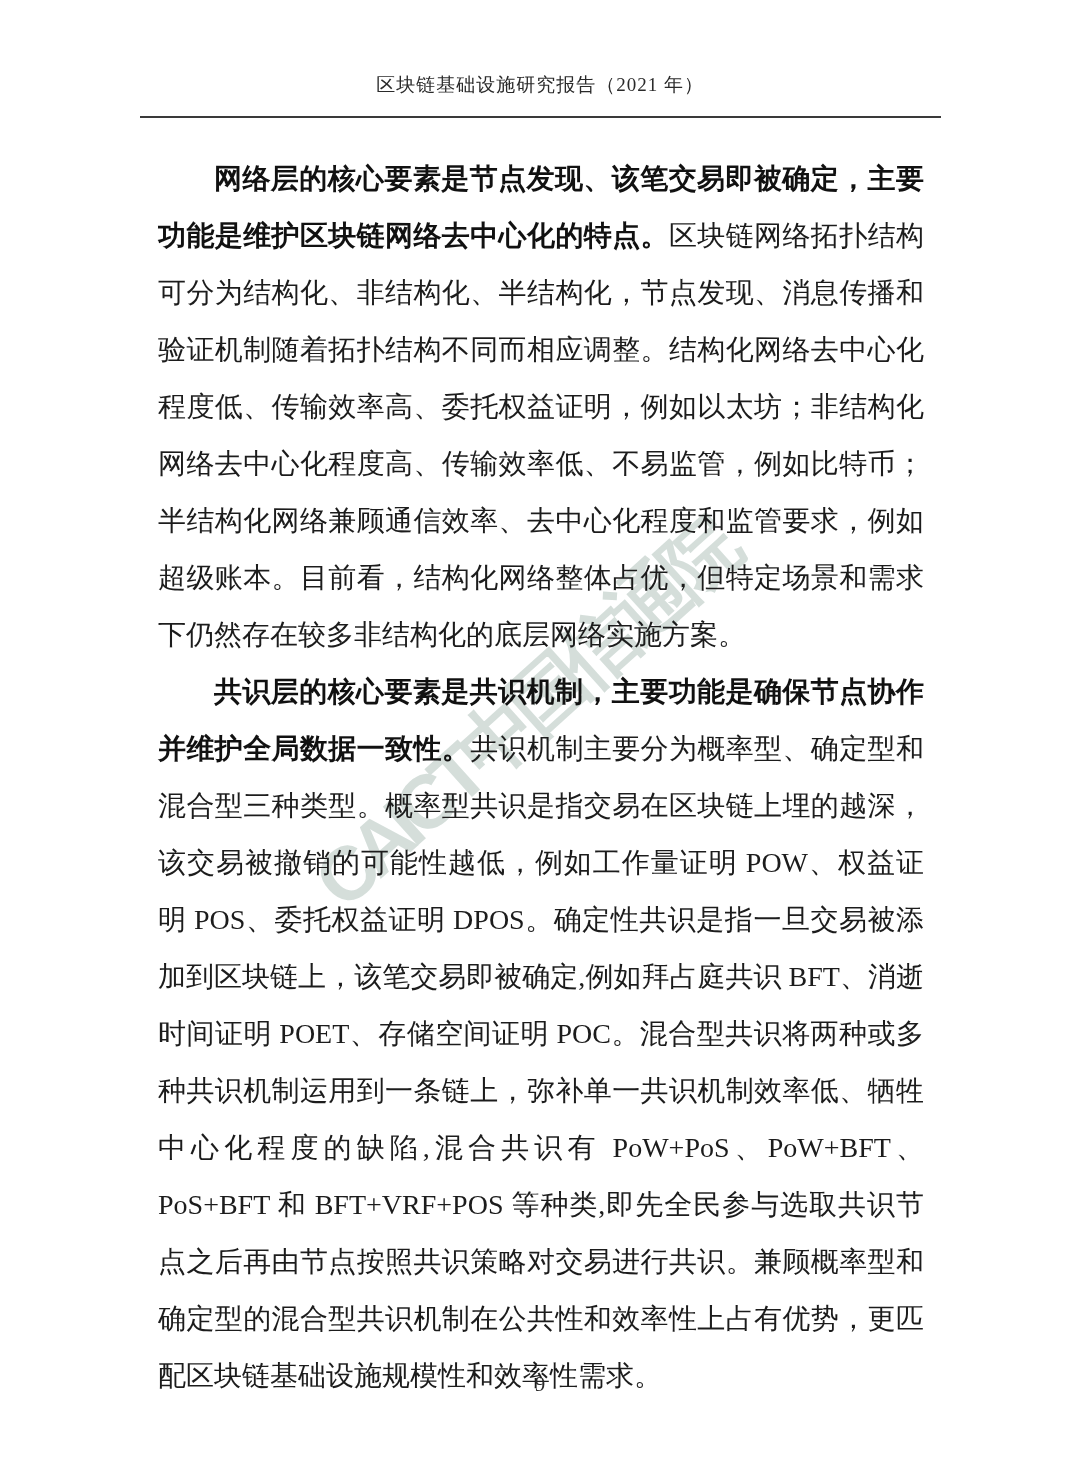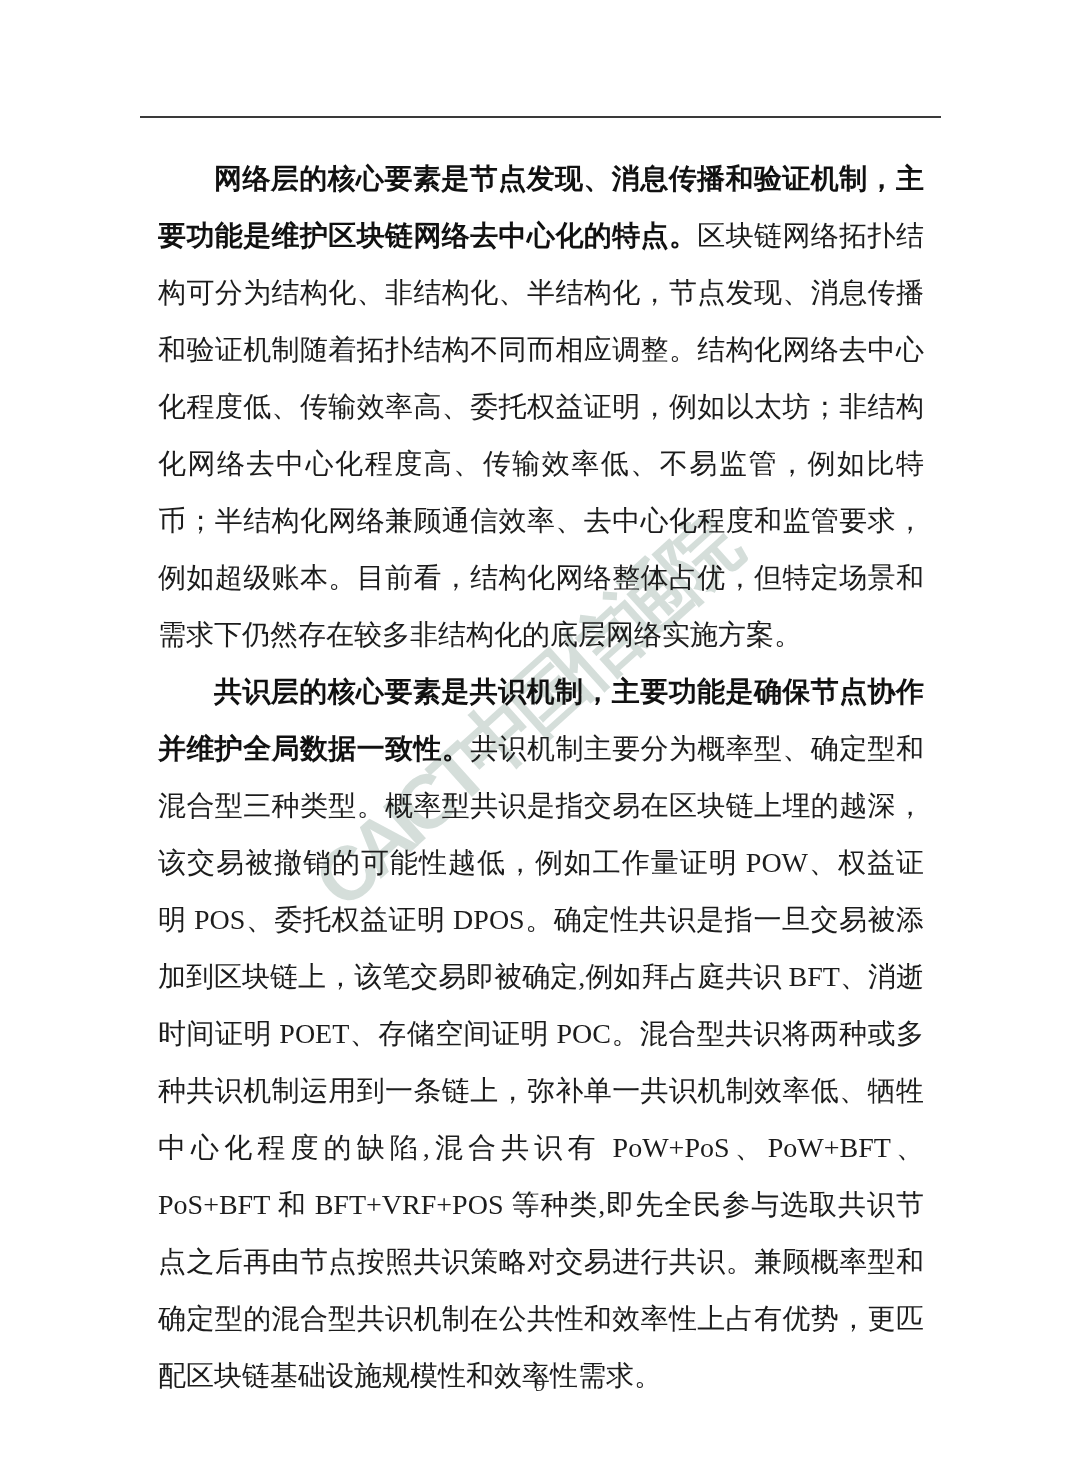--- a/index.html
+++ b/index.html
@@ -80,22 +80,23 @@
     font-family: "Liberation Serif", serif;
   }
 </style>
 </head>
 <body>
 
 <div class="page">
 
   <div class="watermark">CAICT中国信通院</div>
 
+  <div class="header-title">区块链基础设施研究报告（2021 年）</div>
   <div class="header-rule"></div>
 
   <div class="content">
-    <p class="para"><span class="lead">网络层的核心要素是节点发现、消息传播和验证机制，主要功能是维护区块链网络去中心化的特点。</span><span>区块链网络拓扑结构可分为结构化、非结构化、半结构化，节点发现、消息传播和验证机制随着拓扑结构不同而相应调整。结构化网络去中心化程度低、传输效率高、委托权益证明，例如以太坊；非结构化网络去中心化程度高、传输效率低、不易监管，例如比特币；半结构化网络兼顾通信效率、去中心化程度和监管要求，例如超级账本。目前看，结构化网络整体占优，但特定场景和需求下仍然存在较多非结构化的底层网络实施方案。</span></p>
+    <p class="para"><span class="lead">网络层的核心要素是节点发现、该笔交易即被确定，主要功能是维护区块链网络去中心化的特点。</span><span>区块链网络拓扑结构可分为结构化、非结构化、半结构化，节点发现、消息传播和验证机制随着拓扑结构不同而相应调整。结构化网络去中心化程度低、传输效率高、委托权益证明，例如以太坊；非结构化网络去中心化程度高、传输效率低、不易监管，例如比特币；半结构化网络兼顾通信效率、去中心化程度和监管要求，例如超级账本。目前看，结构化网络整体占优，但特定场景和需求下仍然存在较多非结构化的底层网络实施方案。</span></p>
     <p class="para"><span class="lead">共识层的核心要素是共识机制，主要功能是确保节点协作并维护全局数据一致性。</span><span>共识机制主要分为概率型、确定型和混合型三种类型。概率型共识是指交易在区块链上埋的越深，该交易被撤销的可能性越低，例如工作量证明 POW、权益证明 POS、委托权益证明 DPOS。确定性共识是指一旦交易被添加到区块链上，该笔交易即被确定,例如拜占庭共识 BFT、消逝时间证明 POET、存储空间证明 POC。混合型共识将两种或多种共识机制运用到一条链上，弥补单一共识机制效率低、牺牲中心化程度的缺陷,混合共识有 PoW+PoS、PoW+BFT、PoS+BFT 和 BFT+VRF+POS 等种类,即先全民参与选取共识节点之后再由节点按照共识策略对交易进行共识。兼顾概率型和确定型的混合型共识机制在公共性和效率性上占有优势，更匹配区块链基础设施规模性和效率性需求。</span></p>
   </div>
 
   <div class="page-number">9</div>
 
 </div>
 
 </body></html>

